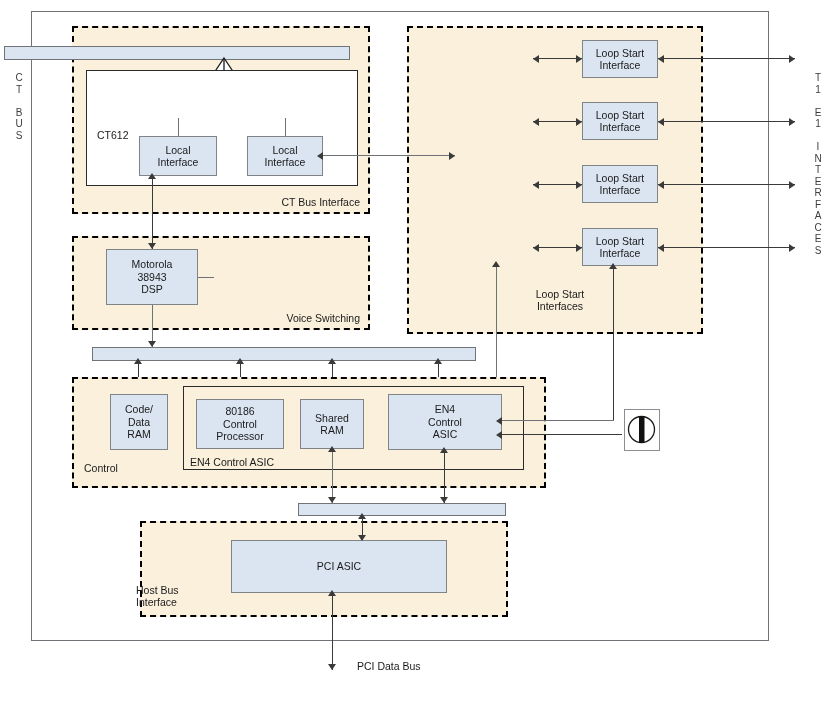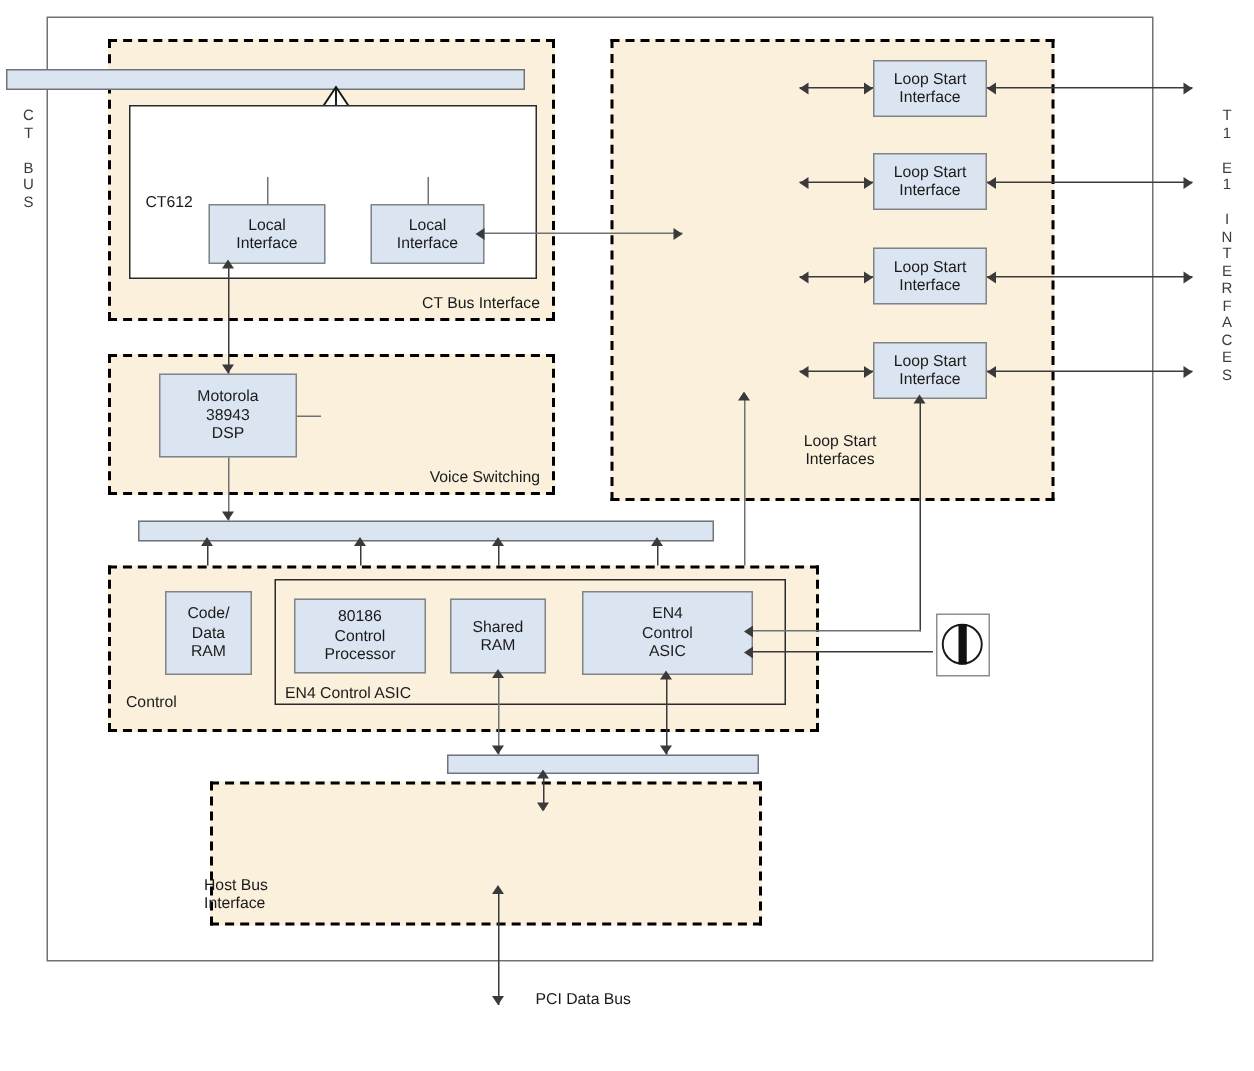--- a/index.html
+++ b/index.html
@@ -319,20 +319,21 @@
   <div class="abs arrow down" style="left:328px; top:497px;"></div>
 
   <div class="abs line-v" style="left:444px; top:450px; height:53px;"></div>
   <div class="abs arrow up" style="left:440px; top:447px;"></div>
   <div class="abs arrow down" style="left:440px; top:497px;"></div>
 
   <div class="abs group" style="left:140px; top:521px; width:368px; height:96px;"></div>
   <div class="group-label" style="left:136px; top:584px; width:100px;">Host Bus
 Interface</div>
 
+  <div class="abs block" style="left:231px; top:540px; width:216px; height:53px;">PCI ASIC</div>
 
   <div class="abs line-v" style="left:362px; top:516px; height:24px;"></div>
   <div class="abs arrow up" style="left:358px; top:513px;"></div>
   <div class="abs arrow down" style="left:358px; top:535px;"></div>
 
   <div class="abs line-v" style="left:332px; top:593px; height:77px;"></div>
   <div class="abs arrow up" style="left:328px; top:590px;"></div>
   <div class="abs arrow down" style="left:328px; top:664px;"></div>
   <div class="pcihost-label" style="left:357px; top:660px;">PCI Data Bus</div>
 

